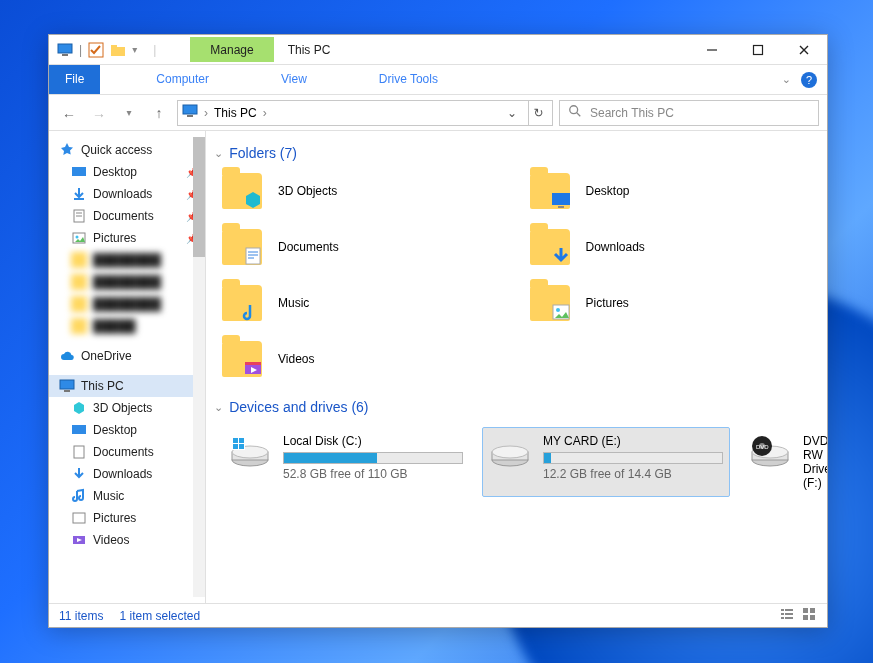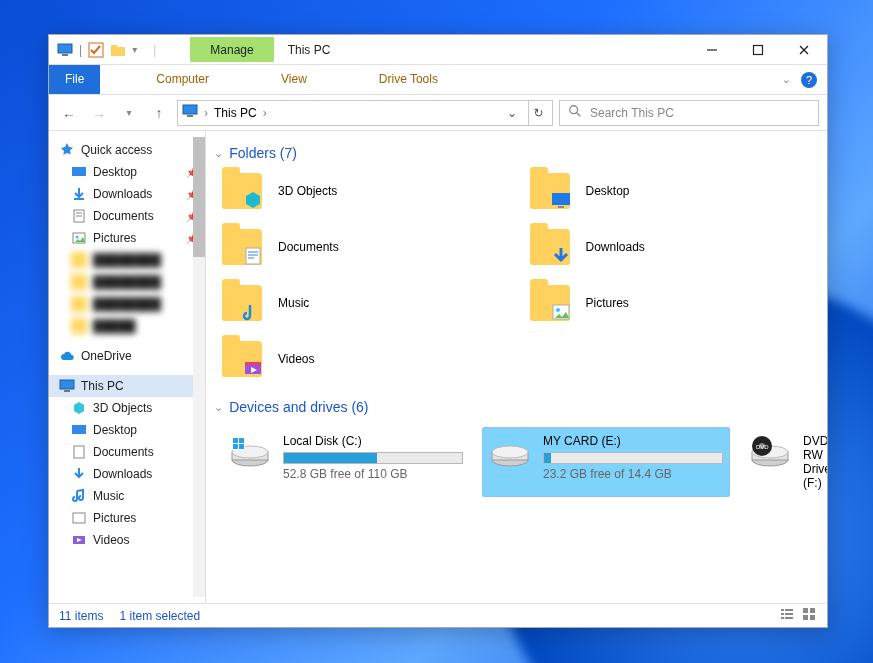--- a/index.html
+++ b/index.html
@@ -33,21 +33,21 @@
   .win-controls { margin-left: auto; display: flex; }
   .win-controls .wbtn {
     width: 46px; height: 30px; display:flex; align-items:center; justify-content:center;
     font-size: 14px; color:#222;
   }
   .tabbar {
     height: 30px; display: flex; align-items: stretch; font-size: 12px;
     border-bottom: 1px solid #e0e0e0;
     gap: 40px;
   }
-  .tabbar .tab { padding: 7px 16px; color:#a16207; cursor:default; }
+  .tabbar .tab { padding: 7px 16px; color:#3b82f6; cursor:default; }
   .tabbar .tab.file { background:#1e6fd9; color:#fff; }
   .tabbar .drivetools { background:#fff; }
   .tabbar .spacer { flex:1; }
   .tabbar .right { display:flex; align-items:center; gap:10px; padding-right:10px; }
   .help-icon { width:16px; height:16px; background:#1e6fd9; color:#fff; border-radius:50%; font-size:11px; display:flex; align-items:center; justify-content:center; }
   
   .navrow {
     height: 36px; display:flex; align-items:center; gap:6px; padding: 4px 8px;
     border-bottom: 1px solid #e0e0e0;
   }
@@ -104,21 +104,21 @@
     position:absolute; right:-2px; bottom:-2px; width:22px; height:22px;
     display:flex; align-items:center; justify-content:center;
   }
   .drives-grid {
     display:grid; grid-template-columns: 1fr 1fr 1fr; column-gap: 12px; row-gap: 14px;
     padding: 4px 10px 10px 10px;
   }
   .drive {
     display:flex; gap:12px; align-items:flex-start; padding:6px; border:1px solid transparent; border-radius:2px;
   }
-  .drive.selected { background:#7dd3fc; border-color:#8cc2f5; }
+  .drive.selected { background:#e5e5e5; border-color:#8cc2f5; }
   .drive .dicon { width:42px; height:34px; flex:0 0 42px; }
   .drive .dinfo { flex:1; min-width:0; }
   .drive .bar { margin-top:4px; width: 180px; height:12px; border:1px solid #b8b8b8; background:#eaeaea; position:relative;}
   .drive .bar .fill { position:absolute; left:0; top:0; height:100%; background:#26a0da;}
   .drive .sub { color:#666; margin-top:3px; }
   
   .statusbar {
     height:24px; border-top:1px solid #e0e0e0; display:flex; align-items:center; gap:16px;
     padding: 0 10px; font-size:12px; color:#1a56c8;
   }
@@ -462,21 +462,21 @@
   <ellipse cx="21" cy="26" rx="18" ry="6" fill="#d0d0d0" stroke="#999"></ellipse>
   <rect x="3" y="18" width="36" height="8" fill="#e4e4e4" stroke="#999"></rect>
   <ellipse cx="21" cy="18" rx="18" ry="6" fill="#f2f2f2" stroke="#bbb"></ellipse>
 
 </svg></div>
     <div class="dinfo">
       <div>MY CARD (E:)</div>
       <div class="bar">
                 <div class="fill" style="width:4%"></div>
               </div>
-     <div class="sub">23.2 GB free of 14.4 GB</div>
+     <div class="sub">12.2 GB free of 14.4 GB</div>
     </div>
           </div>
           <div class="drive">
     <div class="dicon"><svg width="42" height="34" viewBox="0 0 42 34">
   <ellipse cx="21" cy="26" rx="18" ry="6" fill="#d0d0d0" stroke="#999"></ellipse>
   <rect x="3" y="18" width="36" height="8" fill="#e4e4e4" stroke="#999"></rect>
   <ellipse cx="21" cy="18" rx="18" ry="6" fill="#f2f2f2" stroke="#bbb"></ellipse>
   <circle cx="13" cy="12" r="10" fill="#222"></circle>
                 <circle cx="13" cy="12" r="3" fill="#888"></circle>
   <text x="7" y="15" font-size="6" fill="#fff" font-family="sans-serif">DVD</text>

